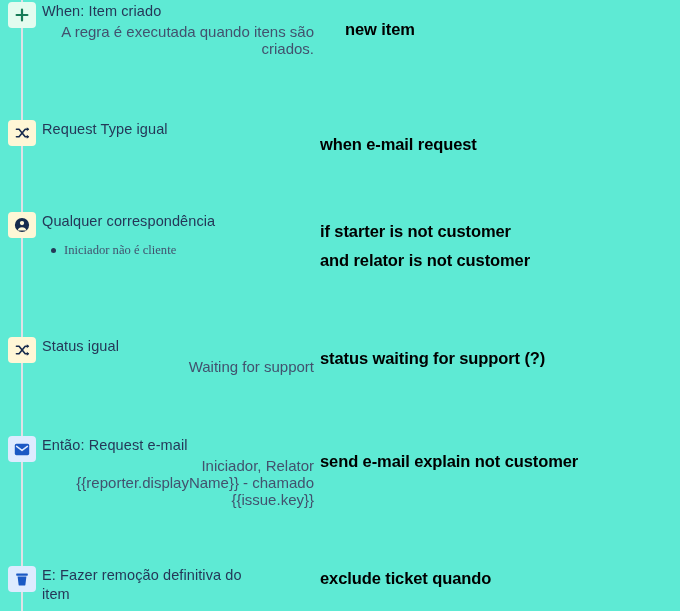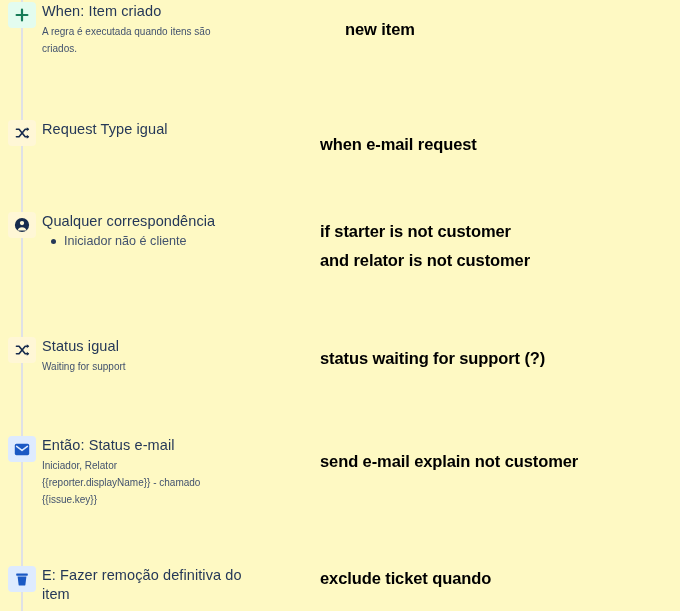--- a/index.html
+++ b/index.html
@@ -12,21 +12,21 @@
     height: 611px;
     font-family: "Liberation Sans", sans-serif;
     -webkit-font-smoothing: antialiased;
     overflow: hidden;
   }
 
   #stage {
     position: relative;
     width: 680px;
     height: 611px;
-    background: #fef9c3;
+    background: #5eead4;
   }
 
   
   .rail {
     position: absolute;
     left: 21px;
     top: 0px;
     width: 2px;
     height: 611px;
     background: #DFE1E6;
@@ -67,31 +67,33 @@
     font-size: 14.5px;
     line-height: 19px;
     color: #253858;
     font-weight: 400;
     letter-spacing: 0.1px;
     white-space: pre-line;
   }
 
   .step-desc {
     margin-top: 2px;
-    font-size: 10px;
+    font-size: 15px;
     line-height: 17px;
     color: #42526E;
     font-weight: 400;
     white-space: pre-line;
+    text-align: right;
   }
 
   .step-bullets {
-    margin: 1px 0 0 0;
+    margin: 10px 0 0 0;
     padding: 0 0 0 22px;
     list-style: none;
+    font-family: Liberation Serif, serif;
   }
   .step-bullets li {
     position: relative;
     font-size: 12.6px;
     line-height: 19px;
     color: #42526E;
   }
   .step-bullets li .dot {
     position: absolute;
     left: -13px;
@@ -184,21 +186,21 @@
   </div>
 
   <div class="rule-step" style="top:436px;">
     <div class="step-icon badge-blue">
       <svg width="16" height="13" viewBox="0 0 16 13" aria-hidden="true">
         <rect x="0.8" y="0.8" width="14.4" height="11.4" rx="1.6" fill="#1B59C4"></rect>
         <path d="M2.6 3.4L8 7.4l5.4-4" stroke="#DEEBFF" stroke-width="1.5" fill="none" stroke-linecap="round" stroke-linejoin="round"></path>
       </svg>
     </div>
     <div class="step-body">
-      <div class="step-title">Então: Status e-mail</div>
+      <div class="step-title">Então: Request e-mail</div>
       <div class="step-desc">Iniciador, Relator
 {{reporter.displayName}} - chamado
 {{issue.key}}</div>
     </div>
   </div>
 
   <div class="rule-step" style="top:566px;">
     <div class="step-icon badge-blue">
       <svg width="14" height="15" viewBox="0 0 14 15" aria-hidden="true">
         <rect x="1.2" y="1.4" width="11.6" height="2.3" rx="0.6" fill="#1B59C4"></rect>

